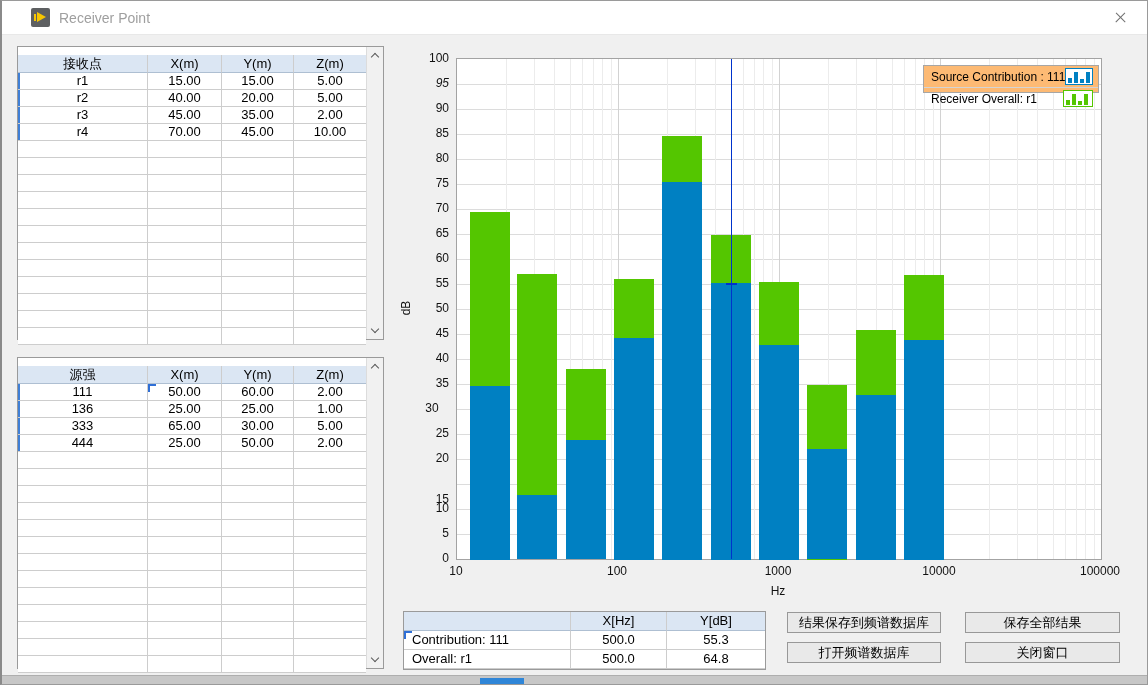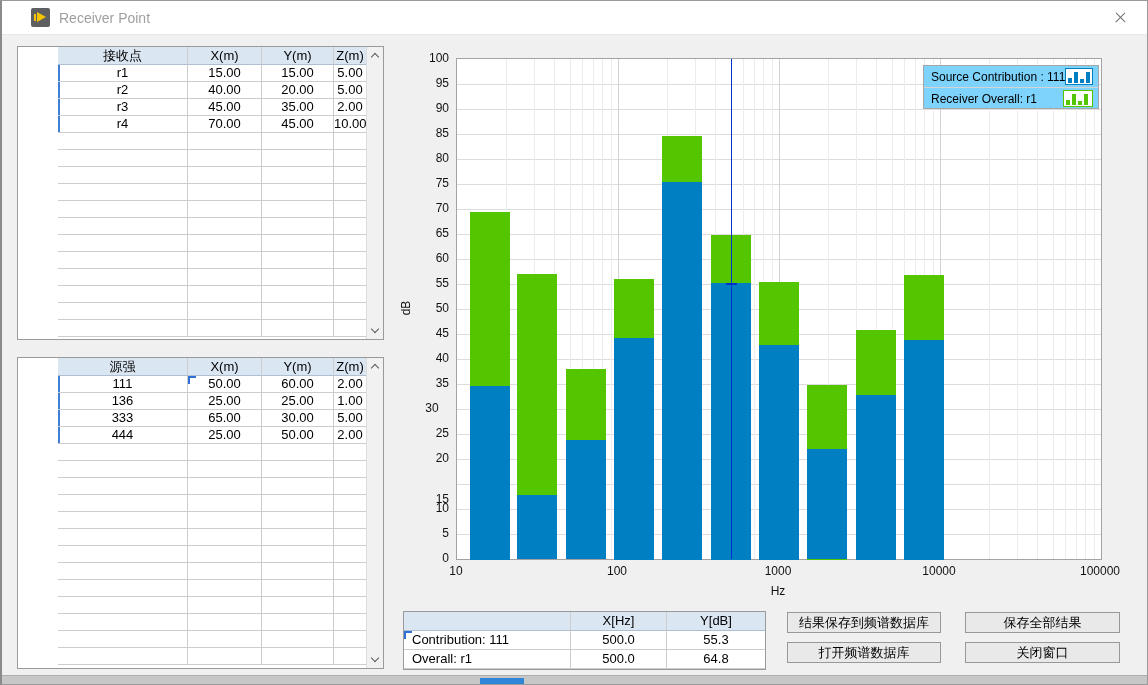--- a/index.html
+++ b/index.html
@@ -11,21 +11,21 @@
   .app-icon{position:absolute;left:29px;top:7px;width:19px;height:19px;background:#5d5f61;border-radius:2px;}
   .app-icon .play{position:absolute;left:6px;top:4px;width:0;height:0;
                   border-left:9px solid #f7c600;border-top:5.5px solid transparent;border-bottom:5.5px solid transparent;}
   .app-icon .play-bar{position:absolute;left:3px;top:6px;width:2px;height:7px;background:#f7c600;}
   .win-title{position:absolute;left:57px;top:9px;font-size:14px;color:#9f9f9f;}
   .close-btn{position:absolute;right:12px;top:4px;width:30px;height:25px;cursor:pointer;}
   .close-btn .x1,.close-btn .x2{position:absolute;left:9px;top:12px;width:13px;height:1.4px;background:#6f6f6f;}
   .close-btn .x1{transform:rotate(45deg);} .close-btn .x2{transform:rotate(-45deg);}
   
   .panel{position:absolute;background:#ffffff;border:1px solid #9a9a9a;box-sizing:border-box;}
-  .t-body{position:absolute;left:0;top:0;bottom:0;margin-left:40px;}
+  .t-body{position:absolute;left:0;top:8px;bottom:0;}
   .t-row{position:relative;display:flex;height:17px;box-sizing:border-box;background:#fff;}
   .t-row .t-cell{box-sizing:border-box;border-right:1px solid #cdcdcd;border-bottom:1px solid #cdcdcd;
                  font-size:13px;line-height:16px;text-align:center;color:#000;overflow:hidden;white-space:nowrap;}
   .t-row.t-head{height:18px;}
   .t-row.t-head .t-cell{background:#dbe6f3;border-bottom:1px solid #aebfd2;line-height:17px;}
   .t-cell.flex{flex:1;border-right:none;}
   .row-mark{position:absolute;left:0;top:0;bottom:1px;width:2px;background:#3f7fd6;}
   .sel-corner{position:absolute;width:6px;height:6px;border-left:2px solid #2f6fd6;border-top:2px solid #2f6fd6;}
   .vscroll{position:absolute;top:0;right:0;bottom:0;width:17px;background:#f1f1f1;border-left:1px solid #dcdcdc;box-sizing:border-box;}
   .sb-btn{position:absolute;left:0;width:16px;height:17px;}
@@ -34,21 +34,21 @@
   .chev.u{top:7px;transform:rotate(45deg);} .chev.d{top:4px;transform:rotate(225deg);}
   
   #plot{position:absolute;left:454px;top:57px;width:644px;height:500px;background:#ffffff;border:1px solid #a3a3a3;box-sizing:content-box;}
   .gl{position:absolute;}
   .tick-y{position:absolute;width:34px;text-align:right;font-size:12px;color:#111;height:14px;line-height:14px;}
   .tick-x{position:absolute;width:70px;text-align:center;font-size:12px;color:#111;height:14px;line-height:14px;}
   .axis-lab{position:absolute;font-size:12px;color:#111;}
   .bar{position:absolute;}
   .cursor-line{position:absolute;width:1px;background:#0033cc;}
   .cursor-tick{position:absolute;height:2px;background:#0033cc;}
-  .legend{position:absolute;left:921px;top:64px;width:176px;height:44px;background:#7dd3fc;border:1px solid #a6a6a6;box-sizing:border-box;}
+  .legend{position:absolute;left:921px;top:64px;width:176px;height:28px;background:#fdba74;border:1px solid #a6a6a6;box-sizing:border-box;}
   .legend-row{position:relative;height:21px;display:flex;align-items:center;padding:0 5px 0 7px;}
   .legend-row+.legend-row{border-top:1px solid #d4d4d4;}
   .legend-label{flex:1;font-size:12px;color:#000;white-space:nowrap;}
   .legend-icon{display:flex;align-items:flex-end;gap:2px;width:24px;height:13px;padding:1px 2px;background:#fff;border:1px solid;}
   .legend-icon i{display:block;width:4px;}
   
   #cursor-table{position:absolute;left:401px;top:610px;width:363px;background:#fff;border:1px solid #9a9a9a;box-sizing:border-box;}
   #cursor-table .t-row{height:19px;} #cursor-table .t-row.t-head{height:19px;}
   #cursor-table .t-cell{line-height:18px;}
   #cursor-table .t-cell.lft{text-align:left;padding-left:8px;}
@@ -411,21 +411,21 @@
       <div class="tick-y" style="left: 413px; top: 325px;">45</div>
       <div class="tick-y" style="left: 413px; top: 300px;">50</div>
       <div class="tick-y" style="left: 413px; top: 275px;">55</div>
       <div class="tick-y" style="left: 413px; top: 250px;">60</div>
       <div class="tick-y" style="left: 413px; top: 225px;">65</div>
       <div class="tick-y" style="left: 413px; top: 200px;">70</div>
       <div class="tick-y" style="left: 413px; top: 175px;">75</div>
       <div class="tick-y" style="left: 413px; top: 150px;">80</div>
       <div class="tick-y" style="left: 413px; top: 125px;">85</div>
       <div class="tick-y" style="left: 413px; top: 100px;">90</div>
-      <div class="tick-y" style="left: 413px; top: 75px;">95</div>
+      <div class="tick-y" style="left: 413px; top: 75px; font-style: italic;">95</div>
       <div class="tick-y" style="left: 413px; top: 50px;">100</div>
       <div class="tick-x" style="left: 419px; top: 563px;">10</div>
       <div class="tick-x" style="left: 580px; top: 563px;">100</div>
       <div class="tick-x" style="left: 741px; top: 563px;">1000</div>
       <div class="tick-x" style="left: 902px; top: 563px;">10000</div>
       <div class="tick-x" style="left: 1063px; top: 563px;">100000</div>
       <div class="axis-lab" style="left: 394px; top: 300px; transform: rotate(-90deg); width: 20px; text-align: center;">dB</div>
       <div class="axis-lab" style="left: 766px; top: 583px; width: 20px; text-align: center;">Hz</div>
     </div>
 

